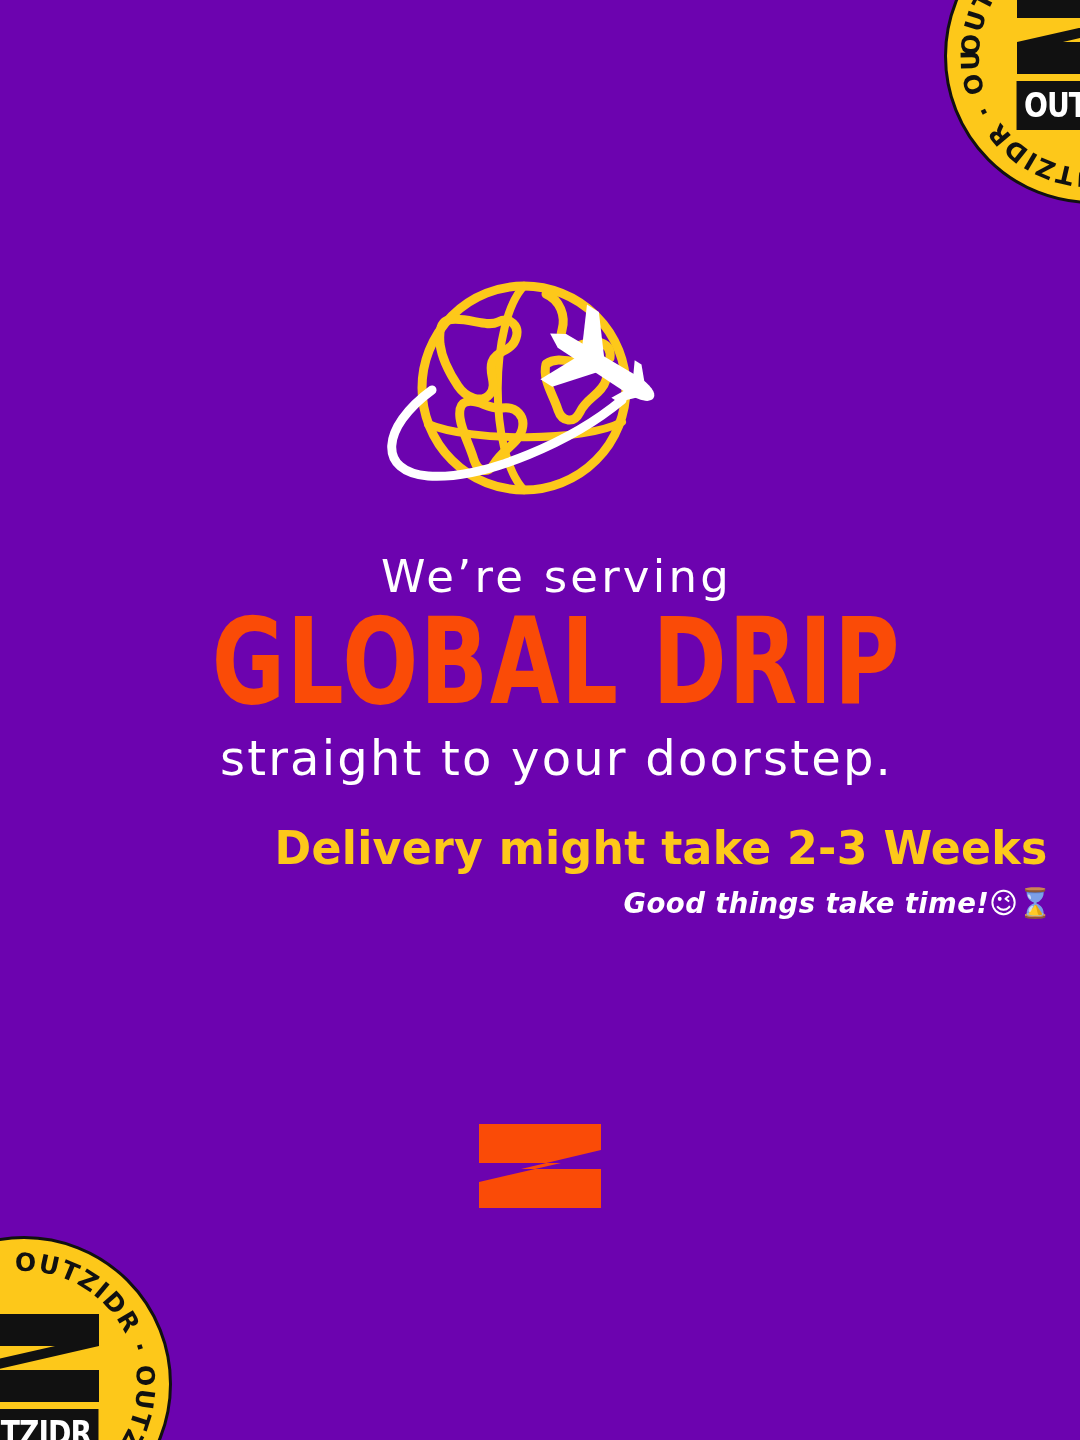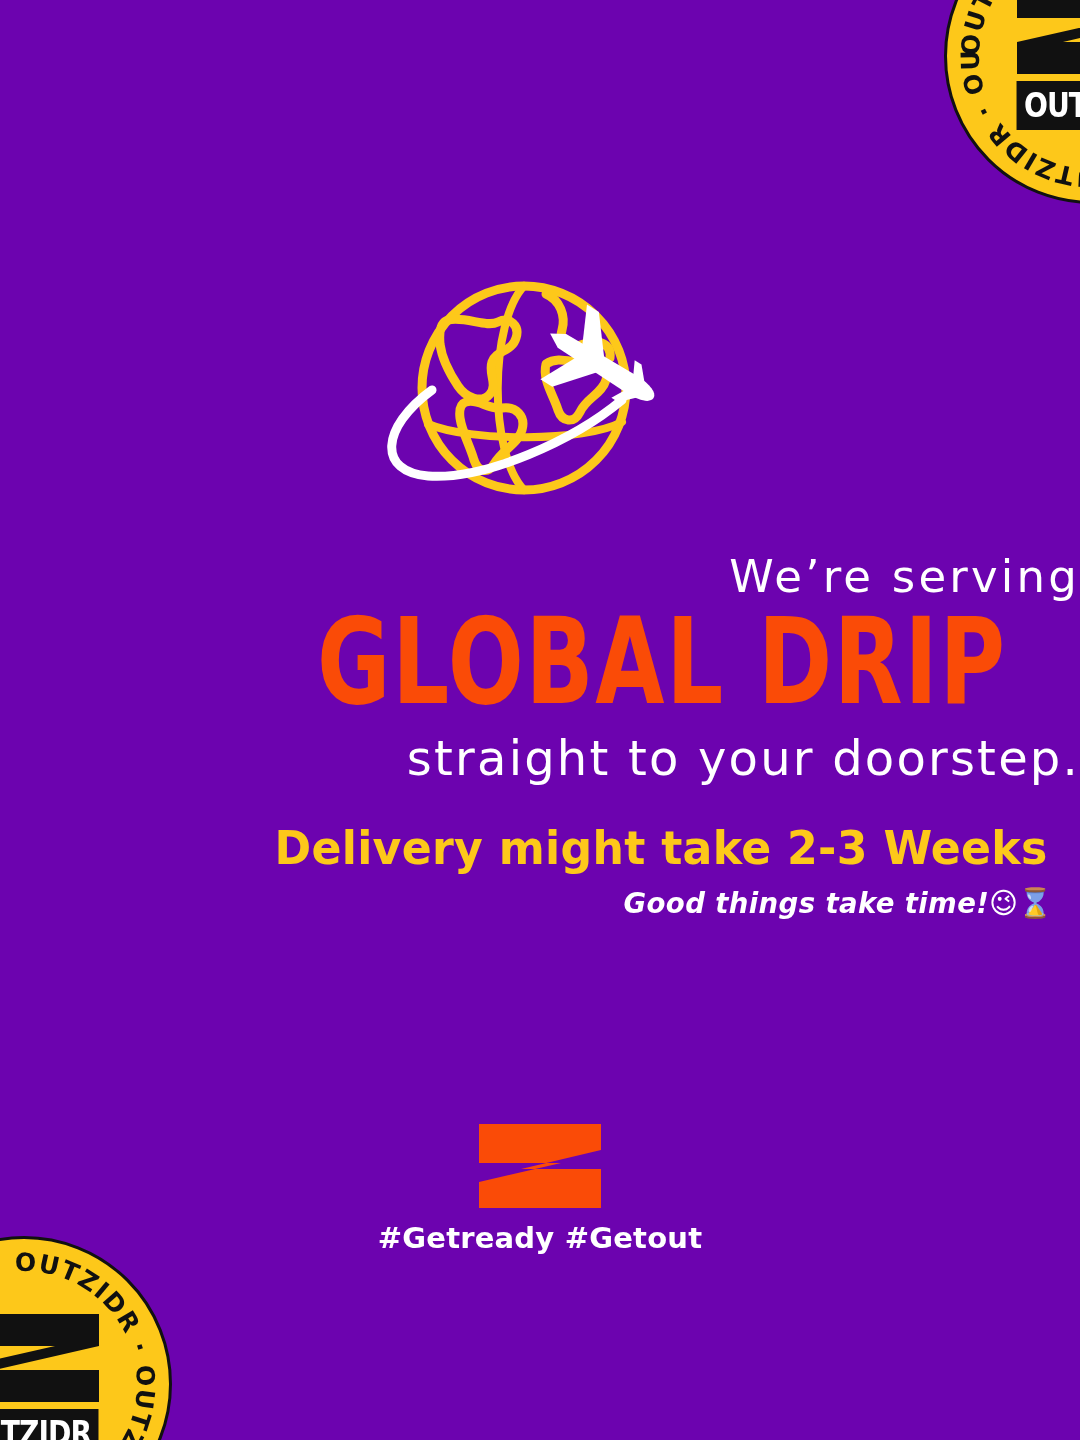--- a/index.html
+++ b/index.html
@@ -80,21 +80,21 @@
     justify-content: center;
   }
   .globe-svg { display: block; width: 340px; height: 240px; }
 
   
   .headline {
     position: absolute;
     left: 0;
     right: 0;
     top: 552px;
-    text-align: right;
+    text-align: center;
     margin-left: 33px;
   }
   .line-serving {
     color: #ffffff;
     font-family: "DejaVu Sans", sans-serif;
     font-size: 45px;
     font-weight: 400;
     letter-spacing: 3.2px;
     line-height: 1.12;
   }
@@ -236,21 +236,20 @@
     <div class="delivery-main">Delivery might take 2-3 Weeks</div>
     <div class="delivery-sub">
       <span>Good things take time!</span><span class="emoji">😉⌛</span>
     </div>
   </div>
 
   <div class="footer">
     <svg class="footer-z" viewBox="0 0 126 88">
       <polygon points="2,2 124,2 124,28 44,47 124,47 124,86 2,86 2,60 84,41 2,41" fill="#FA4B07"></polygon>
     </svg>
-    <div class="footer-tag">#Getready #Getout</div>
   </div>
 
   <div class="badge badge-bl">
     <div class="badge-ring">
       <svg viewBox="0 0 290 290" aria-hidden="true">
         <defs>
           <path id="ringpath-bl" d="M 145,145 m -113,0 a 113,113 0 1,1 226,0 a 113,113 0 1,1 -226,0"></path>
         </defs>
         <text font-family="DejaVu Sans, sans-serif" font-size="25" font-weight="bold" fill="#111" letter-spacing="1.5">
           <textPath href="#ringpath-bl" startOffset="0%">OUTZIDR · OUTZIDR · OUTZIDR · OUTZIDR · OUTZIDR · </textPath>

